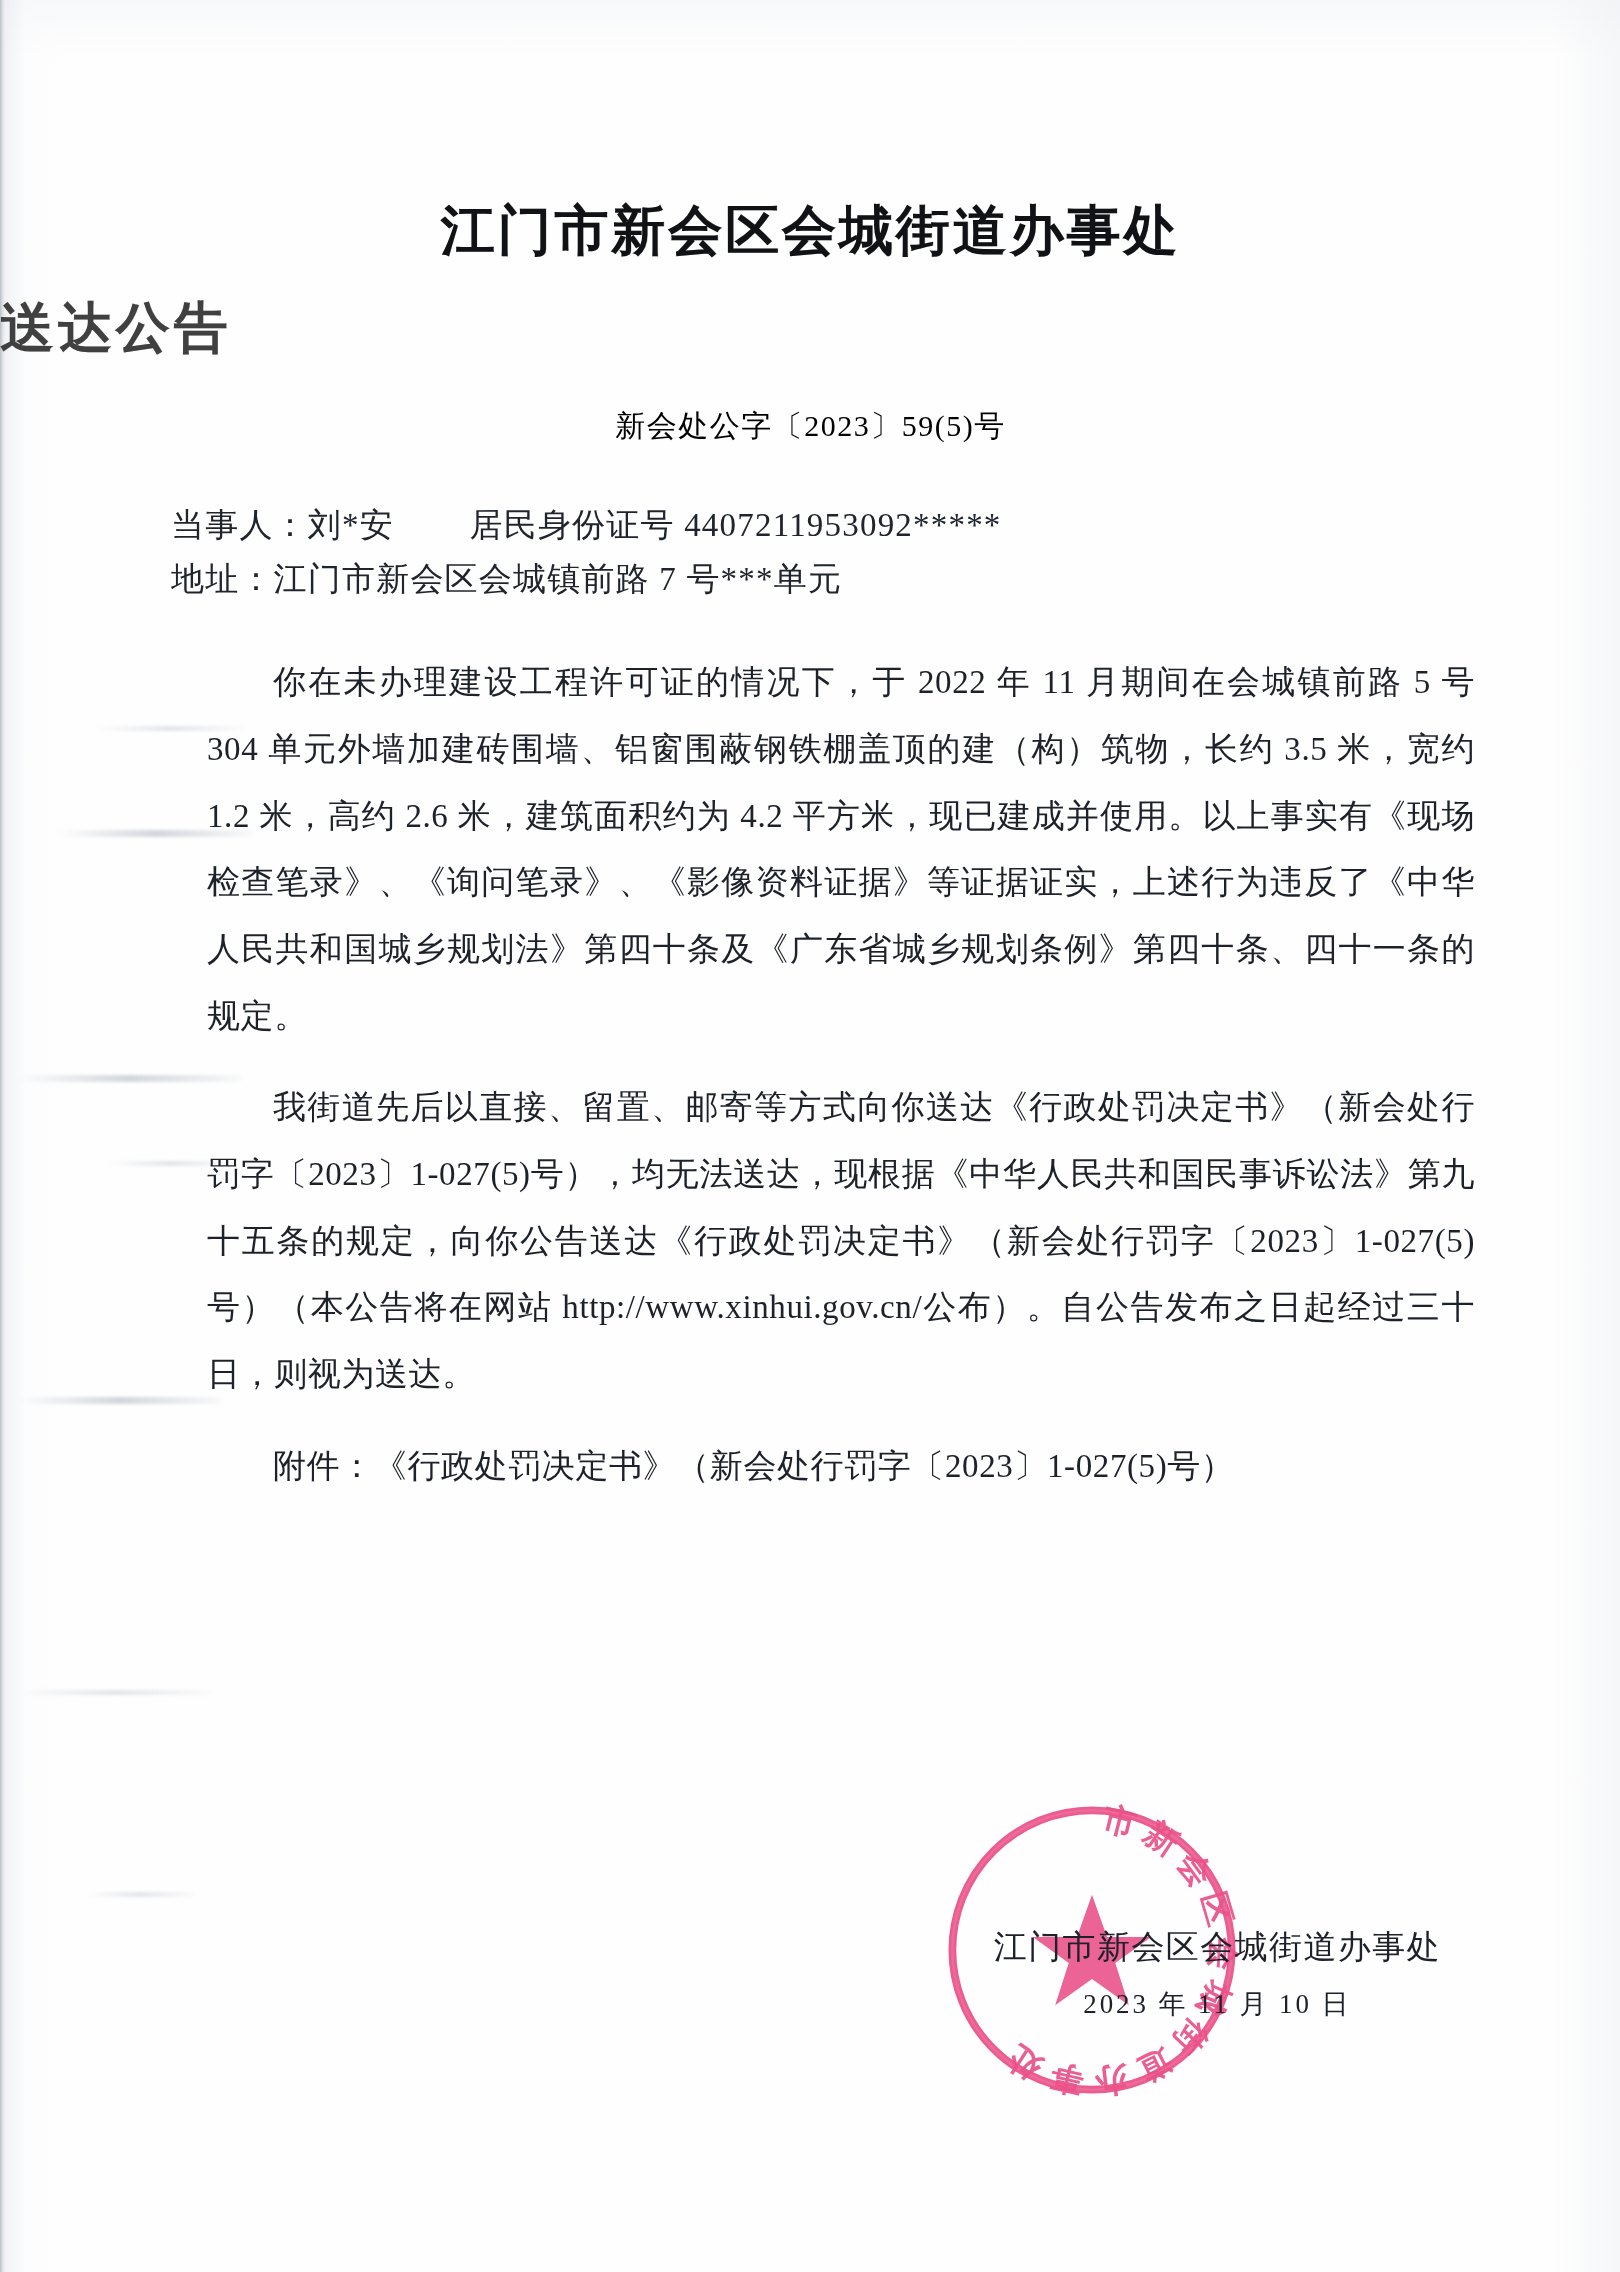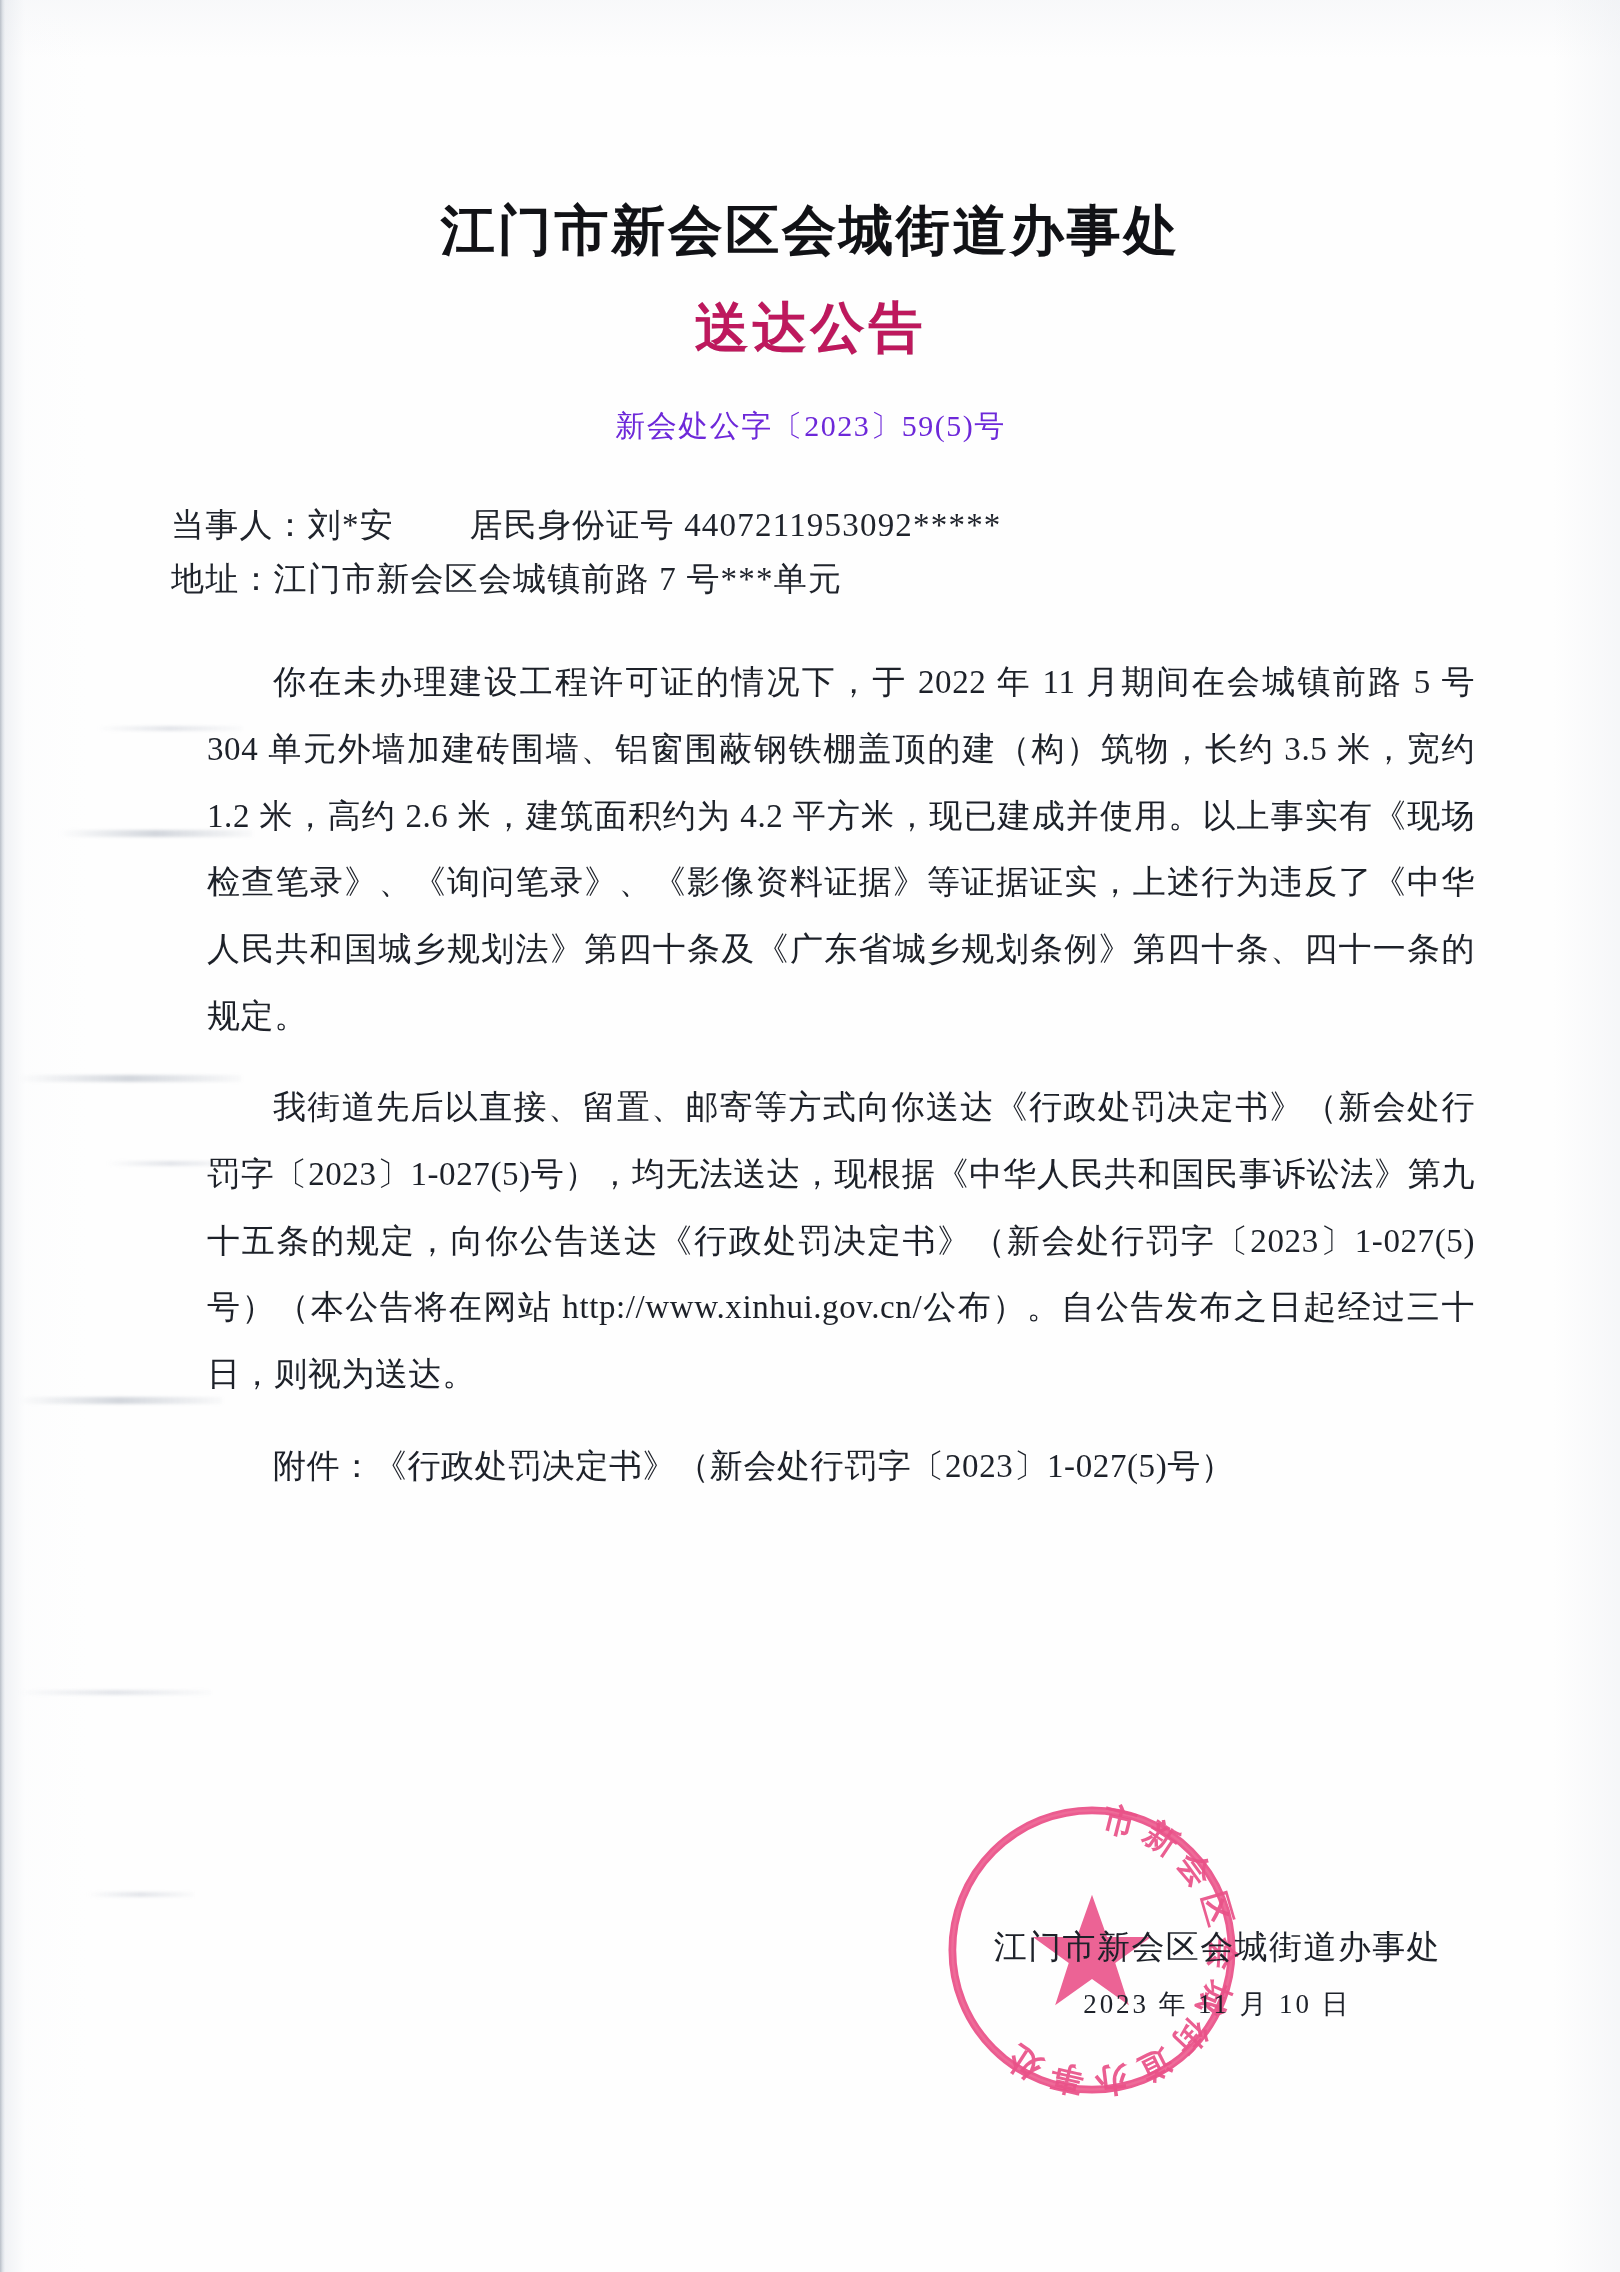--- a/index.html
+++ b/index.html
@@ -60,36 +60,35 @@
     font-weight: bold;
     font-size: 54px;
     letter-spacing: 2.9px;
     color: #111216;
     margin: 0;
     padding-top: 199px;
     line-height: 1.18;
     text-shadow: 0.4px 0.4px 0 rgba(0,0,0,0.25);
   }
   .doc-subtitle {
-    text-align: center;
     font-family: "DejaVu Sans", "Liberation Sans", sans-serif;
     font-weight: bold;
     font-size: 54px;
     letter-spacing: 3.9px;
-    color: #be185d;
+    color: #404040;
     margin: 0;
     padding-top: 33px;
     line-height: 1.18;
     text-shadow: 0.4px 0.4px 0 rgba(0,0,0,0.25);
   }
   .doc-number {
     text-align: center;
     font-size: 30px;
     letter-spacing: 1.5px;
-    color: #6d28d9;
+    color: #000000;
     margin: 0;
     padding-top: 47px;
     font-family: "Liberation Serif", "DejaVu Serif", serif;
   }
 
   
   .party-block {
     padding: 52px 165px 0 171px;
   }
   .party-line {

